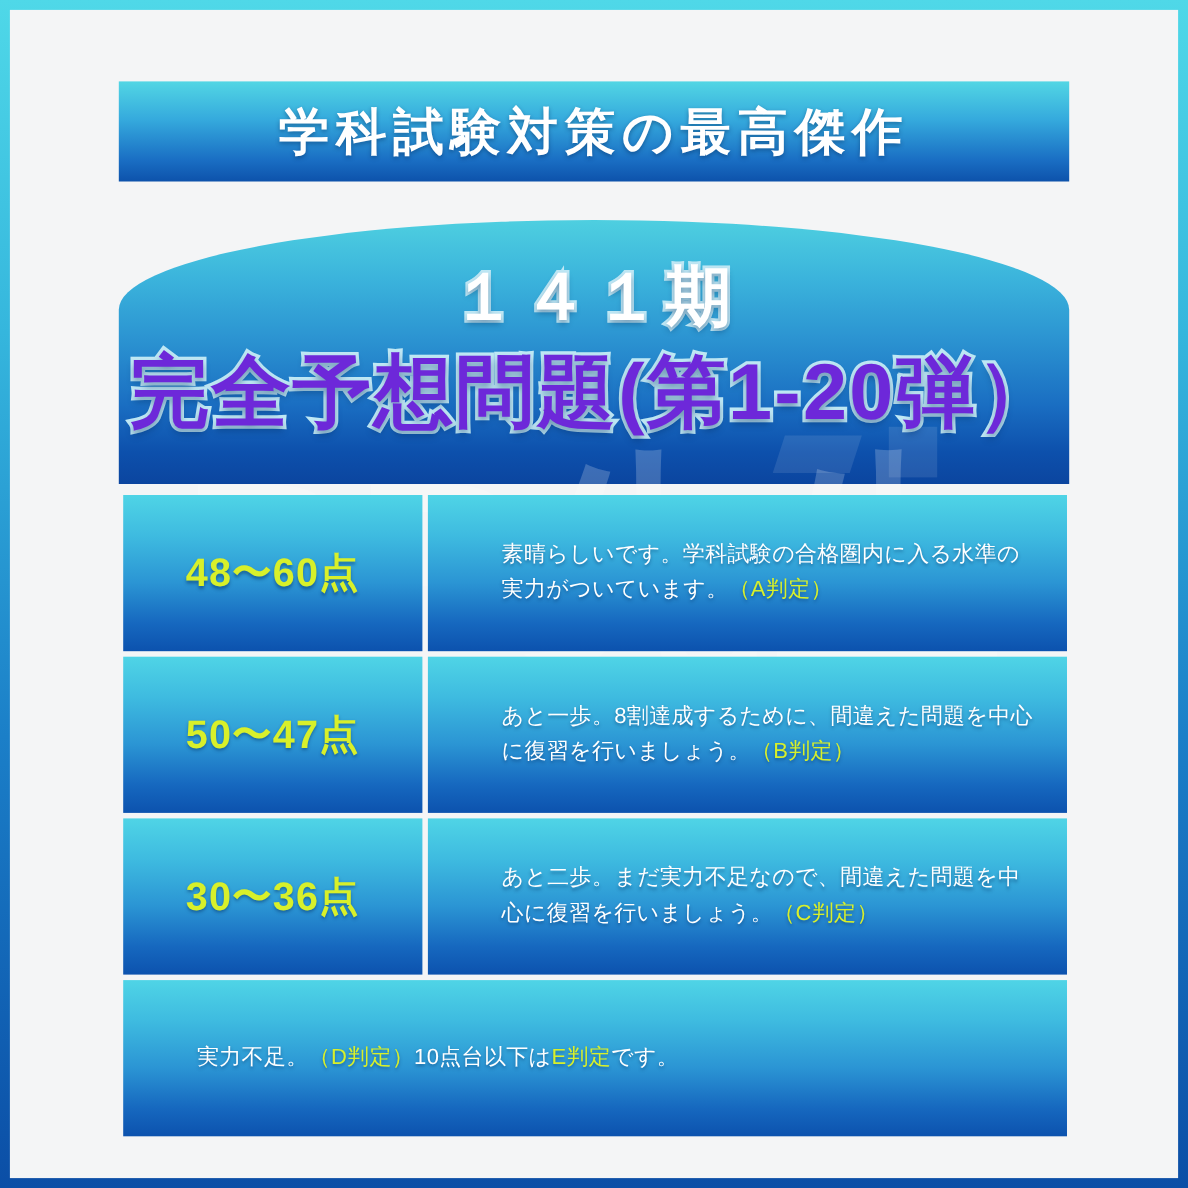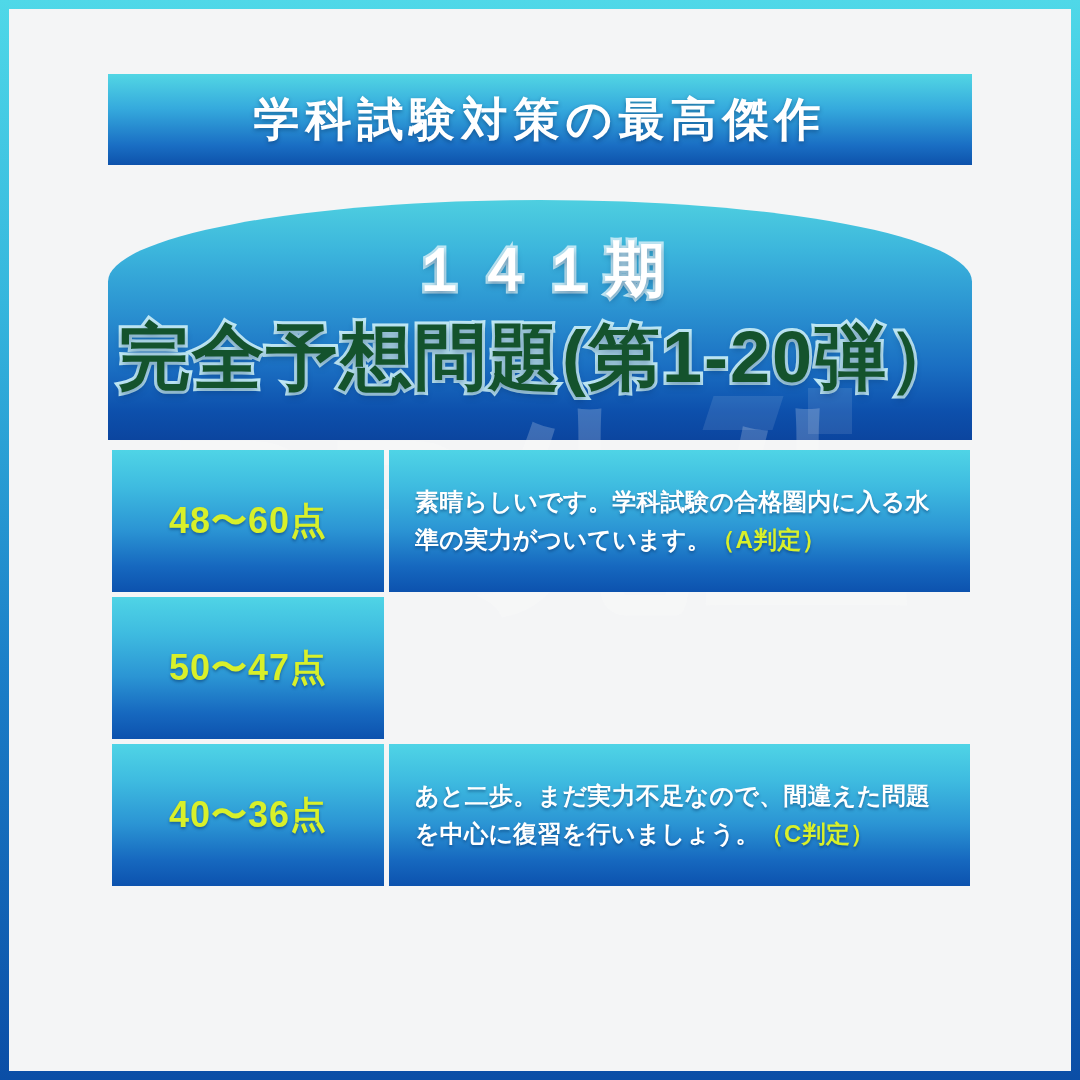--- a/index.html
+++ b/index.html
@@ -108,21 +108,21 @@
     white-space:nowrap;
     -webkit-text-stroke:5px #bfe8f5;
     paint-order:stroke fill;
     text-shadow:0 4px 6px rgba(0,40,90,.40);
   }
   .title-2{
     margin-top:20px;
     font-size:72px;
     font-weight:700;
     letter-spacing:2px;
-    color:#14532d;
+    color:#6d28d9;
     line-height:1.05;
     white-space:nowrap;
     -webkit-text-stroke:6px #bfe8f5;
     paint-order:stroke fill;
     text-shadow:0 4px 7px rgba(0,40,90,.40);
   }
 
   
   .table{
     position:absolute;
@@ -157,26 +157,27 @@
   }
   .score-text{
     font-size:36px;
     font-weight:700;
     color:#d8f02a;
     letter-spacing:1px;
     text-shadow:0 2px 3px rgba(0,40,90,.45);
     white-space:nowrap;
   }
   .desc-text{
-    font-size:24px;
-    font-weight:700;
+    font-size:20px;
+    font-weight:400;
     color:#ffffff;
     line-height:1.58;
     letter-spacing:.3px;
     text-shadow:0 2px 3px rgba(0,40,90,.45);
+    margin-left:41px;
   }
   .hl{color:#d8f02a;}
 </style>
 </head>
 <body>
 
 <div id="poster">
   <div id="inner">
 
     <div class="wm">BR先生</div>
@@ -207,30 +208,36 @@
         </div>
         <div class="cell cell-desc">
           <div class="desc-text"><span>素晴らしいです。学科試験の合格圏内に入る水準の実力がついています。</span><span class="hl">（A判定）</span></div>
         </div>
       </div>
 
       <div class="row">
         <div class="cell cell-score">
           <span class="score-text">50〜47点</span>
         </div>
+        <div class="cell cell-desc">
+          <div class="desc-text"><span>あと一歩。8割達成するために、間違えた問題を中心に復習を行いましょう。</span><span class="hl">（B判定）</span></div>
+        </div>
       </div>
 
       <div class="row">
         <div class="cell cell-score">
-          <span class="score-text">40〜36点</span>
+          <span class="score-text">30〜36点</span>
         </div>
         <div class="cell cell-desc">
           <div class="desc-text"><span>あと二歩。まだ実力不足なので、間違えた問題を中心に復習を行いましょう。</span><span class="hl">（C判定）</span></div>
         </div>
       </div>
 
       <div class="row">
+        <div class="cell cell-desc">
+          <div class="desc-text"><span>実力不足。</span><span class="hl">（D判定）</span><span>10点台以下は</span><span class="hl">E判定</span><span>です。</span></div>
+        </div>
       </div>
 
     </div>
 
   </div>
 </div>
 
 </body></html>

